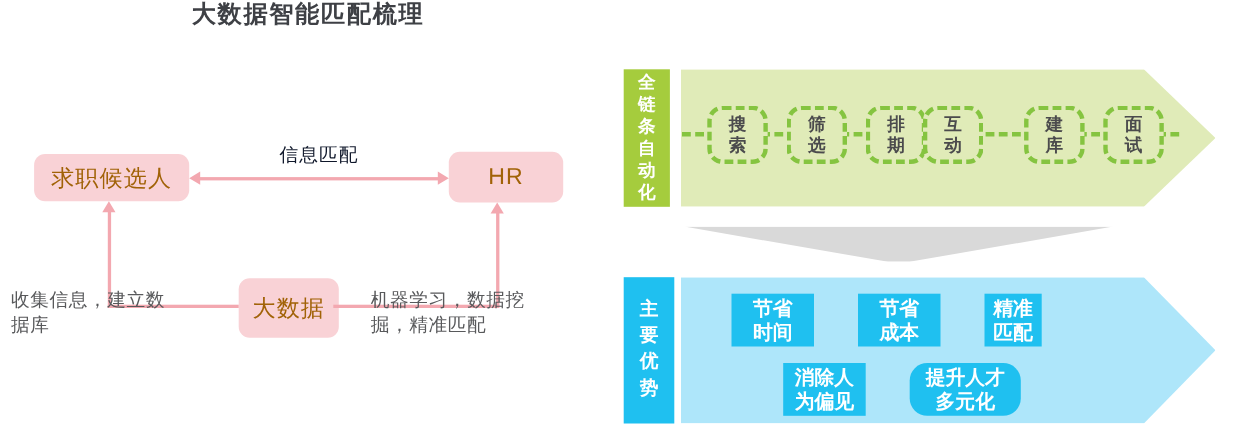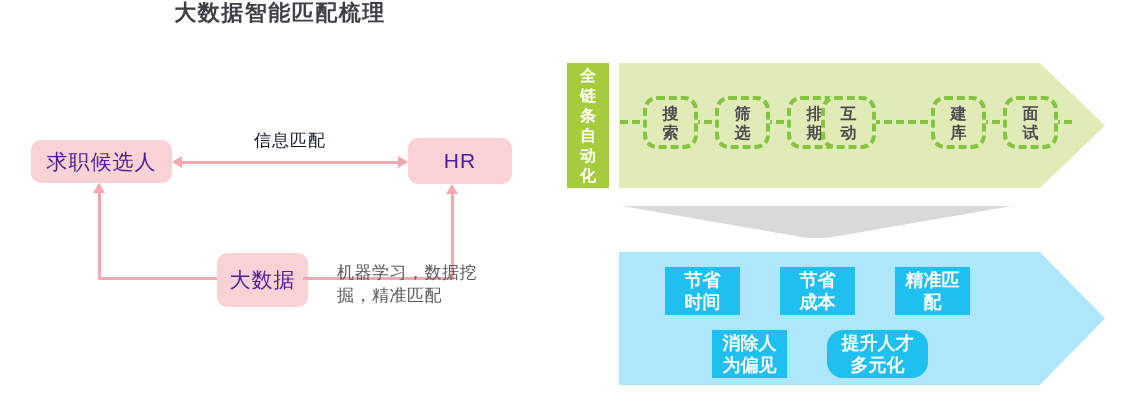--- a/index.html
+++ b/index.html
@@ -12,21 +12,21 @@
   
   .title{
     font-size:22px;font-weight:bold;color:#3e4045;letter-spacing:1.5px;
     text-align:center;line-height:26px;
   }
   .title-left{left:0;top:8;width:560px;}
   .title-right{left:560;top:8;width:500px;}
 
   
   .pink-node{
-    background:#f9d2d6;border-radius:10px;color:#4c1d95;font-size:21px;
+    background:#f9d2d6;border-radius:10px;color:#a16207;font-size:21px;
     display:flex;align-items:center;justify-content:center;letter-spacing:1px;
   }
   .node-candidate{left:31px;top:140px;width:141px;height:43px;}
   .node-hr{left:408px;top:138px;width:104px;height:46px;}
   .node-bigdata{left:217px;top:253px;width:91px;height:54px;}
 
   .pline{background:#f3a8b0;}
   .match-line{left:181px;top:161px;width:219px;height:3px;}
   .vline-left{left:98px;top:191px;width:3px;height:88px;}
   .hline-left{left:98px;top:277px;width:119px;height:3px;}
@@ -46,35 +46,35 @@
     word-break:break-all;line-break:anywhere;
   }
   .note-collect{left:10px;top:261px;width:141px;}
   .note-ml{left:337px;top:261px;width:141px;}
 
   
   .strip{
     display:flex;align-items:center;justify-content:center;
     color:#fff;font-weight:bold;text-align:center;
   }
-  .v-label{width:1.2em;margin:0 auto;word-break:break-all;line-break:anywhere;text-align:center;}
+  .v-label{width:1.2em;margin:0 auto;word-break:break-all;line-break:anywhere;text-align:center;font-family:Liberation Mono, monospace;}
   .g-strip{left:567px;top:63px;width:42px;height:125px;background:#a5cc3d;font-size:16px;}
   .g-strip .v-label{line-height:20px;}
   .arrow-body{clip-path:polygon(0 0,86.6% 0,100% 50%,86.6% 100%,0 100%);}
   .g-body{left:619px;top:63px;width:486px;height:125px;background:#e0ebb8;}
   .g-dashline{left:620px;top:120px;width:452px;height:0;border-top:4px dashed #85c440;}
   .stage{
     top:96px;width:55px;height:53px;box-sizing:border-box;
     background:#e0ebb8;border:4px dashed #85c440;border-radius:14px;
     display:flex;align-items:center;justify-content:center;
     font-size:16px;font-weight:600;color:#4b4b4d;
   }
   .stage .wrap1{width:1.05em;word-break:break-all;line-break:anywhere;line-height:19px;text-align:center;}
   .stage1{left:643px;} .stage2{left:715px;} .stage3{left:787px;}
-  .stage4{left:821px;justify-content:center;} .stage5{left:931px;} .stage6{left:1003px;}
+  .stage4{left:839px;justify-content:center;} .stage5{left:931px;} .stage6{left:1003px;}
 
   
   .chevron{
     left:622px;top:206px;width:390px;height:32px;background:#d9d9d9;
     clip-path:polygon(0 0,100% 0,52.5% 100%,47.5% 100%);
   }
 
   
   .b-strip{left:567px;top:252px;width:46px;height:133px;background:#1fc0f0;font-size:17px;}
   .b-strip .v-label{line-height:24px;}
@@ -82,21 +82,21 @@
   .adv{
     background:#1fc0f0;color:#ffffff;font-weight:bold;font-size:18px;
     display:flex;align-items:center;justify-content:center;text-align:center;
   }
   .adv .w2{width:2.15em;}
   .adv .w3{width:3.15em;}
   .adv .w4{width:4.15em;}
   .adv span{word-break:break-all;line-break:anywhere;line-height:22px;text-align:center;}
   .adv1{left:665px;top:267px;width:75px;height:48px;}
   .adv2{left:780px;top:267px;width:75px;height:48px;}
-  .adv3{left:895px;top:267px;width:75px;height:48px;}
+  .adv3{left:895px;top:267px;width:52px;height:48px;}
   .adv4{left:712px;top:330px;width:75px;height:48px;}
   .adv5{left:827px;top:330px;width:101px;height:48px;border-radius:16px;}
 </style>
 </head>
 <body>
 
 <div class="canvas">
 
   <div class="abs title title-left">大数据智能匹配梳理</div>
 
@@ -117,20 +117,21 @@
   <div class="abs arr arr-east"></div>
 
   <div class="abs pline hline-left"></div>
   <div class="abs pline vline-left"></div>
   <div class="abs arr arr-up arr-up-left"></div>
 
   <div class="abs pline hline-right"></div>
   <div class="abs pline vline-right"></div>
   <div class="abs arr arr-up arr-up-right"></div>
 
+  <div class="abs note note-collect">收集信息，建立数据库</div>
   <div class="abs note note-ml">机器学习，数据挖掘，精准匹配</div>
 
 
   <div class="abs strip g-strip">
     <div class="v-label">全链条自动化</div>
   </div>
   <div class="abs arrow-body g-body"></div>
   <div class="abs g-dashline"></div>
 
   <div class="abs stage stage2">
@@ -147,20 +148,23 @@
   </div>
   <div class="abs stage stage5">
     <span class="wrap1">建库</span>
   </div>
   <div class="abs stage stage6">
     <span class="wrap1">面试</span>
   </div>
 
   <div class="abs chevron"></div>
 
+  <div class="abs strip b-strip">
+    <div class="v-label">主要优势</div>
+  </div>
   <div class="abs arrow-body b-body"></div>
 
   <div class="abs adv adv1">
     <span class="w2">节省时间</span>
   </div>
   <div class="abs adv adv2">
     <span class="w2">节省成本</span>
   </div>
   <div class="abs adv adv3">
     <span class="w3">精准匹配</span>

